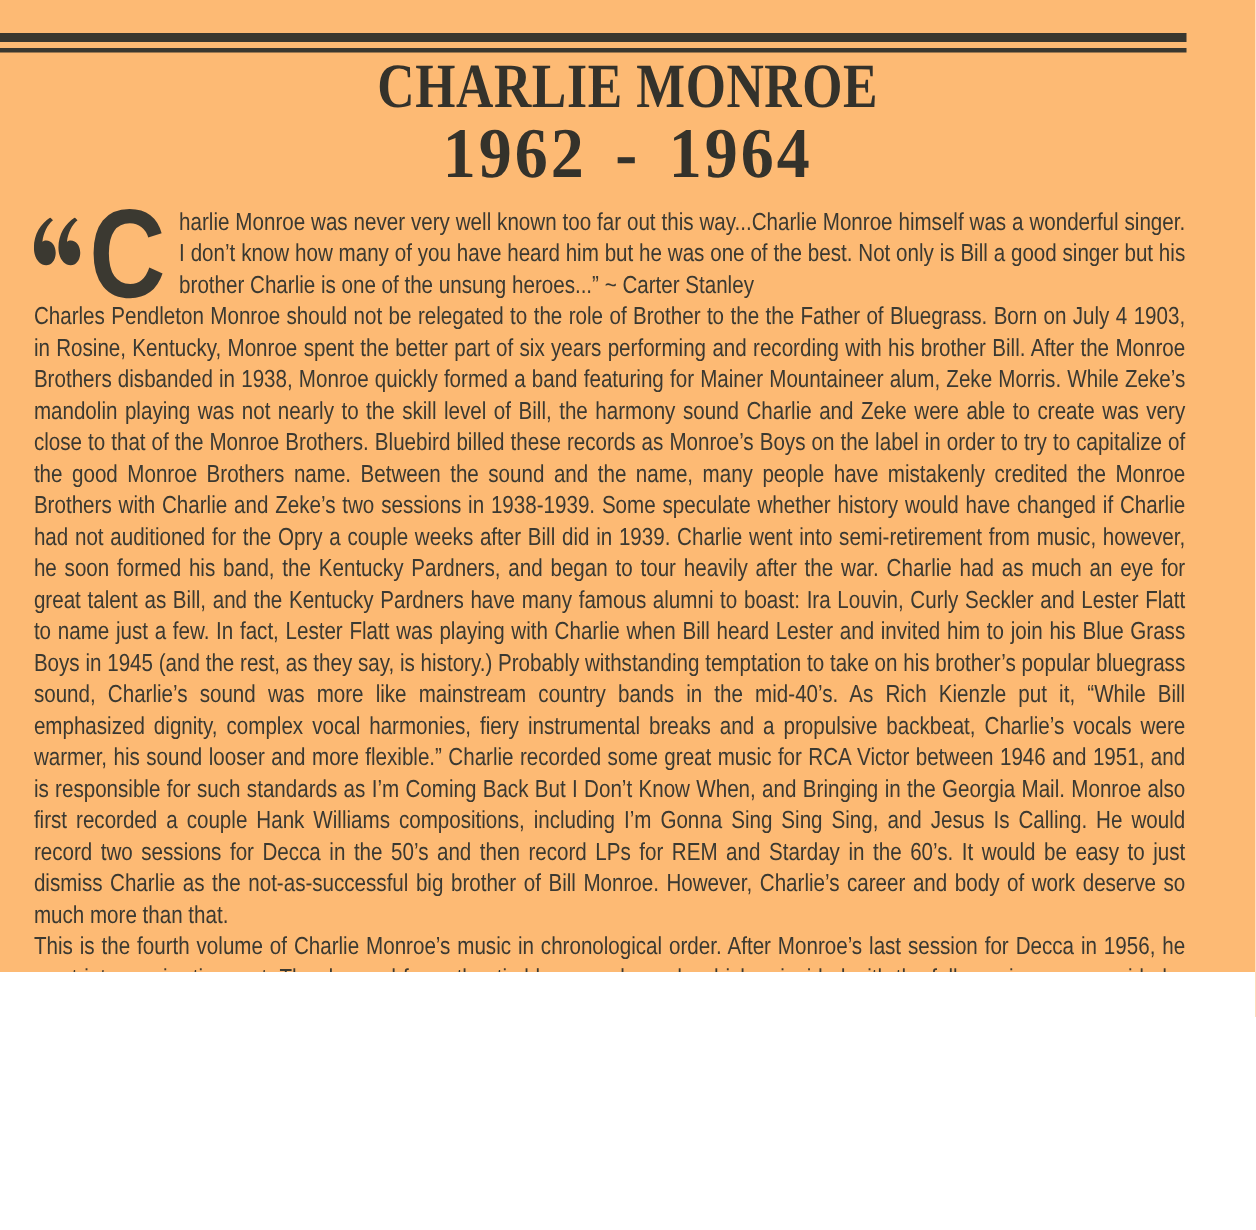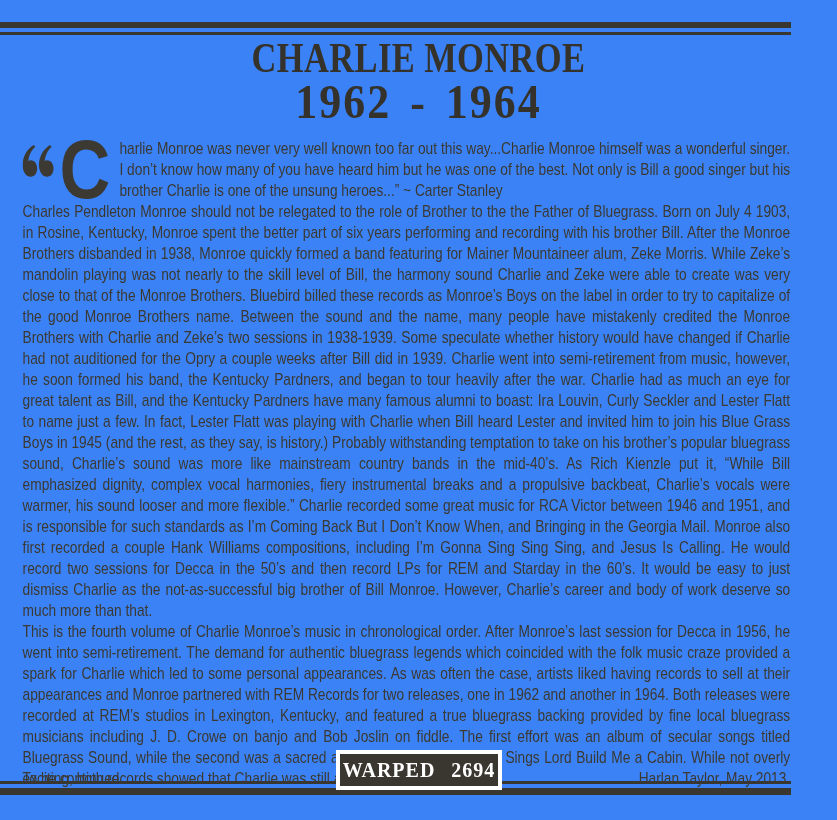--- a/index.html
+++ b/index.html
@@ -1,17 +1,17 @@
 <!DOCTYPE html>
 <html><head>
 <meta charset="utf-8">
 <style>
   html,body { margin:0; padding:0; background:#ffffff; }
   .page {
-    position:relative; width:837px; height:820px; background:#3b82f6;
+    position:relative; width:837px; height:648px; background:#fdba74;
     overflow:hidden; font-family:"Liberation Sans", sans-serif; color:#3b3931;
   }
   .rule { position:absolute; left:0; background:#39372f; }
   .rule-top-thick    { top:22px;  width:791px; height:6px; }
   .rule-top-thin     { top:32px;  width:791px; height:3px; }
   .rule-bottom-thin  { top:781px; width:791px; height:3px; }
   .rule-bottom-thick { top:788px; width:791px; height:7px; }
 
   .album-title {
     position:absolute; top:36px; left:0; width:837px; text-align:center;

